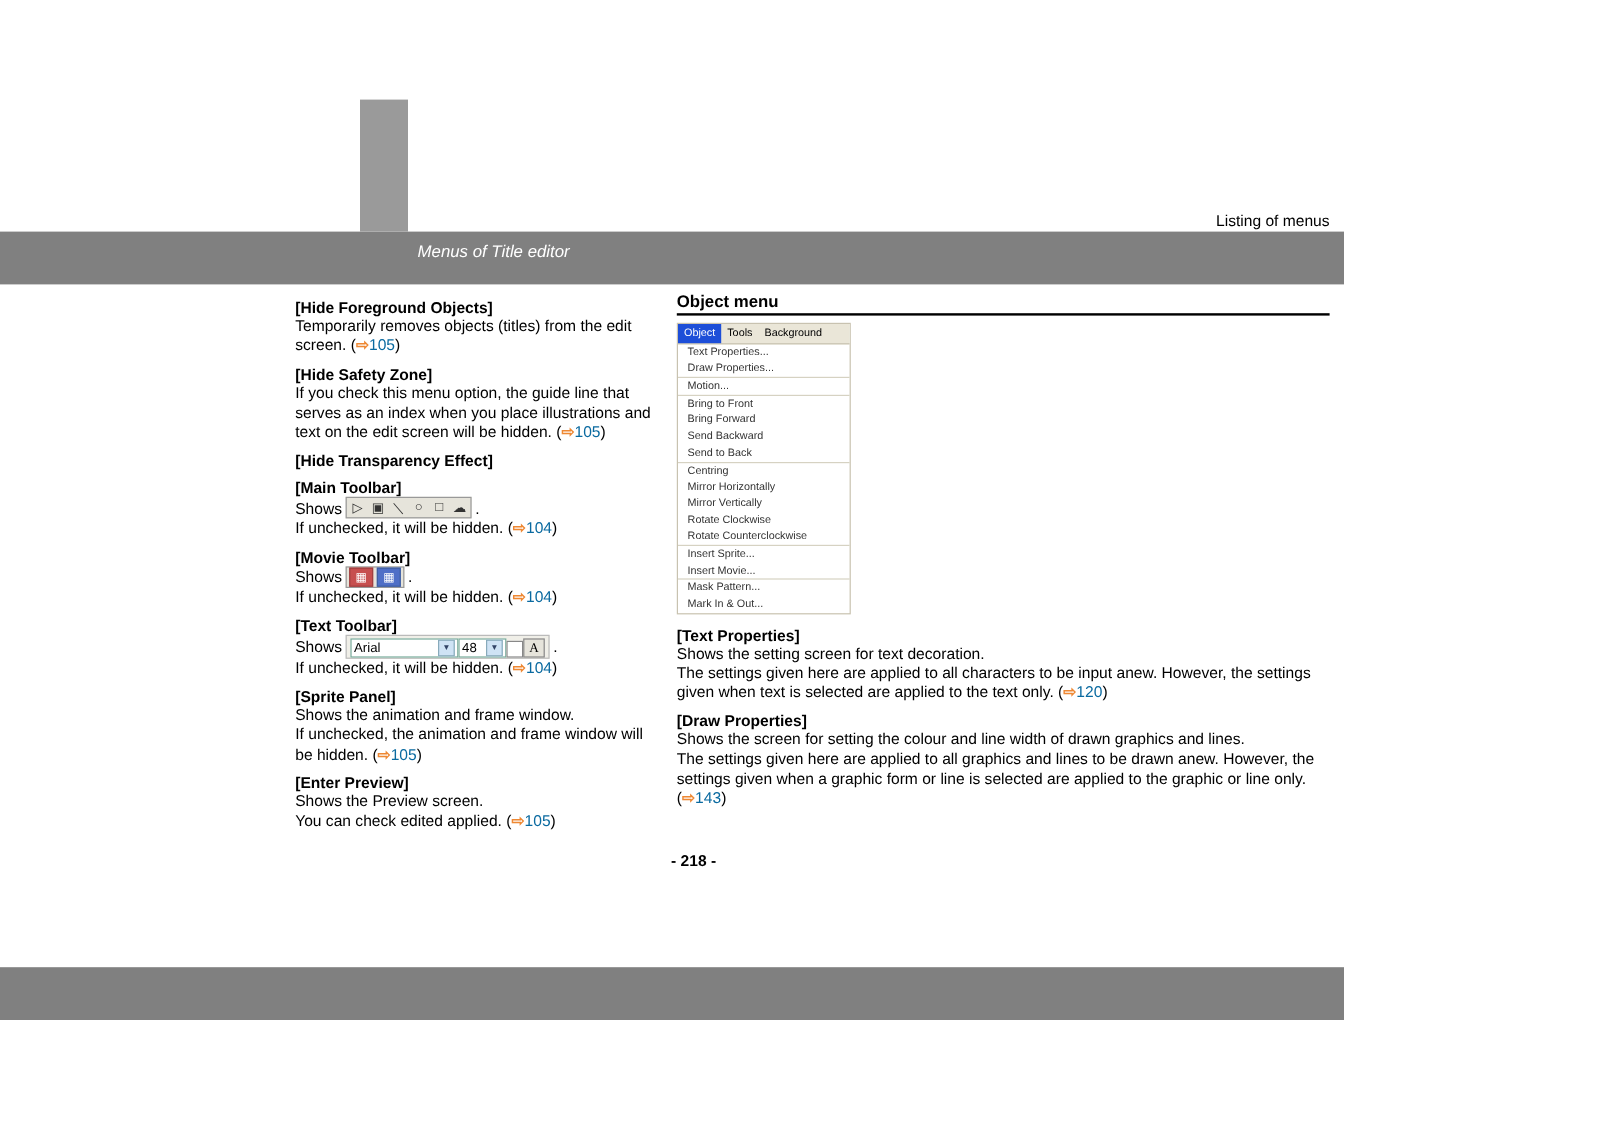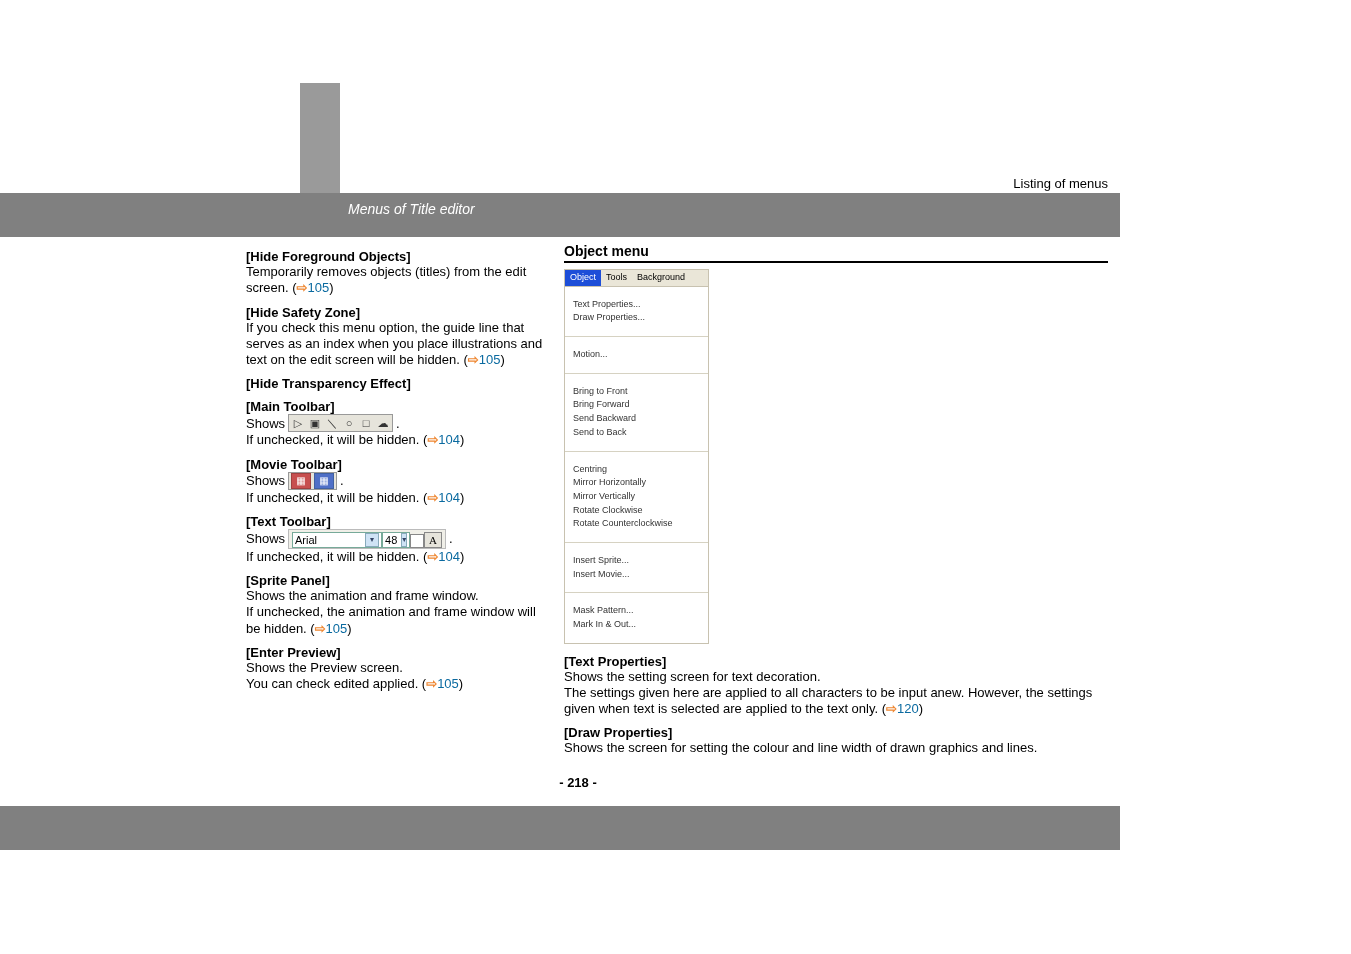--- a/index.html
+++ b/index.html
@@ -111,21 +111,21 @@
     background: #fff;
     font-size: 9px;
     line-height: 1.3;
     margin: 4px 0 10px 0;
   }
   .menu-tabs {
     display:flex; background:#eae6d8; border-bottom:1px solid #c8c2b0;
   }
   .menu-tab { padding:2px 5px; }
   .menu-tab.active { background:#1d4ed8; color:#fff; }
-  .menu-group { padding:11px 8px; border-bottom:1px solid #d6d2c2; color:#333; }
+  .menu-group { padding:0 8px; border-bottom:1px solid #d6d2c2; color:#333; }
   .menu-group:last-child { border-bottom:none; }
   .menu-group div { padding:1px 0; }
 
   .page-num {
     text-align:center;
     font-weight:bold;
     font-size:13px;
     margin-top:18px;
     margin-left:36px;
   }
@@ -195,21 +195,21 @@
 
       <div class="item-heading">[Text Toolbar]</div>
       <div class="shows-line">
         <span>Shows</span>
         <span class="text-toolbar">
           <span class="dropdown" style="width:90px">
             <span>Arial</span>
             <span style="flex:1"></span>
               <span class="dd-btn">▾</span>
           </span>
-          <span class="dropdown" style="width:28px">
+          <span class="dropdown" style="width:40px">
             <span>48</span>
             <span style="flex:1"></span>
               <span class="dd-btn">▾</span>
           </span>
           <span class="color-sq"></span>
           <span class="a-btn">A</span>
         </span>
         <span>.</span>
       </div>
       <p>
@@ -270,19 +270,22 @@
       </div>
 
       <div class="item-heading">[Text Properties]</div>
       <p>Shows the setting screen for text decoration.</p>
       <p>
         <span>The settings given here are applied to all characters to be input anew. However, the settings given when text is selected are applied to the text only. (</span><span class="arrow">⇨</span><span class="link">120</span><span>)</span>
       </p>
 
       <div class="item-heading">[Draw Properties]</div>
       <p>Shows the screen for setting the colour and line width of drawn graphics and lines.</p>
+      <p>
+        <span>The settings given here are applied to all graphics and lines to be drawn anew. However, the settings given when a graphic form or line is selected are applied to the graphic or line only. (</span><span class="arrow">⇨</span><span class="link">143</span><span>)</span>
+      </p>
     </div>
   </div>
 
   <div class="page-num">- 218 -</div>
 </div>
 
 <div class="bottom-bar"></div>
 
 </body></html>

